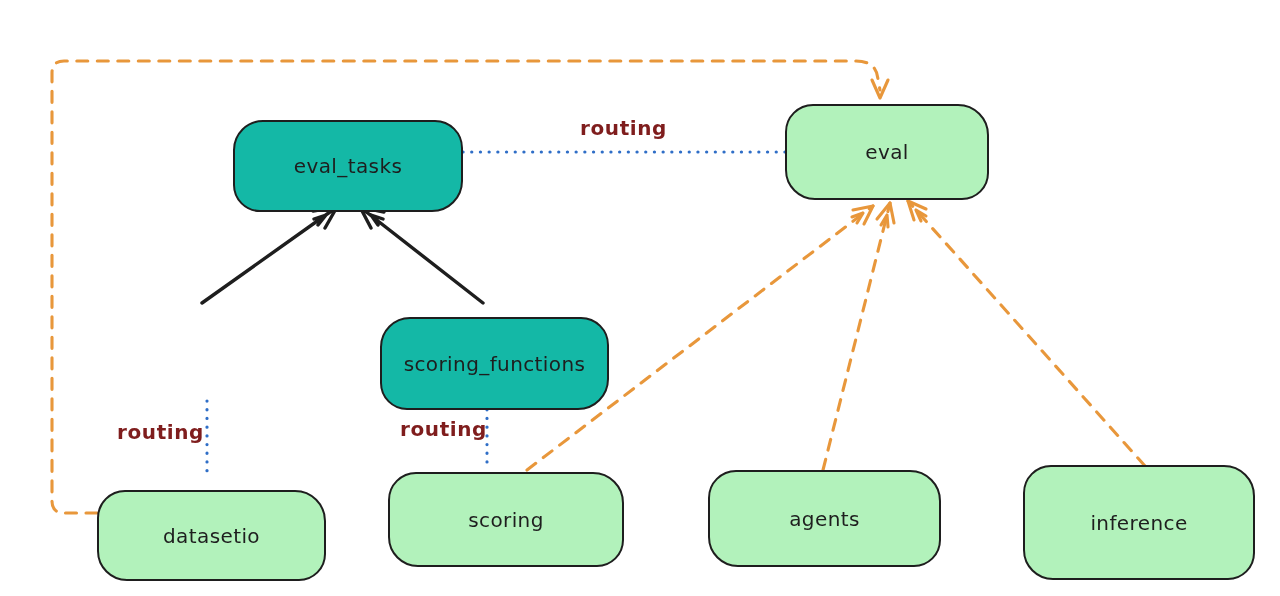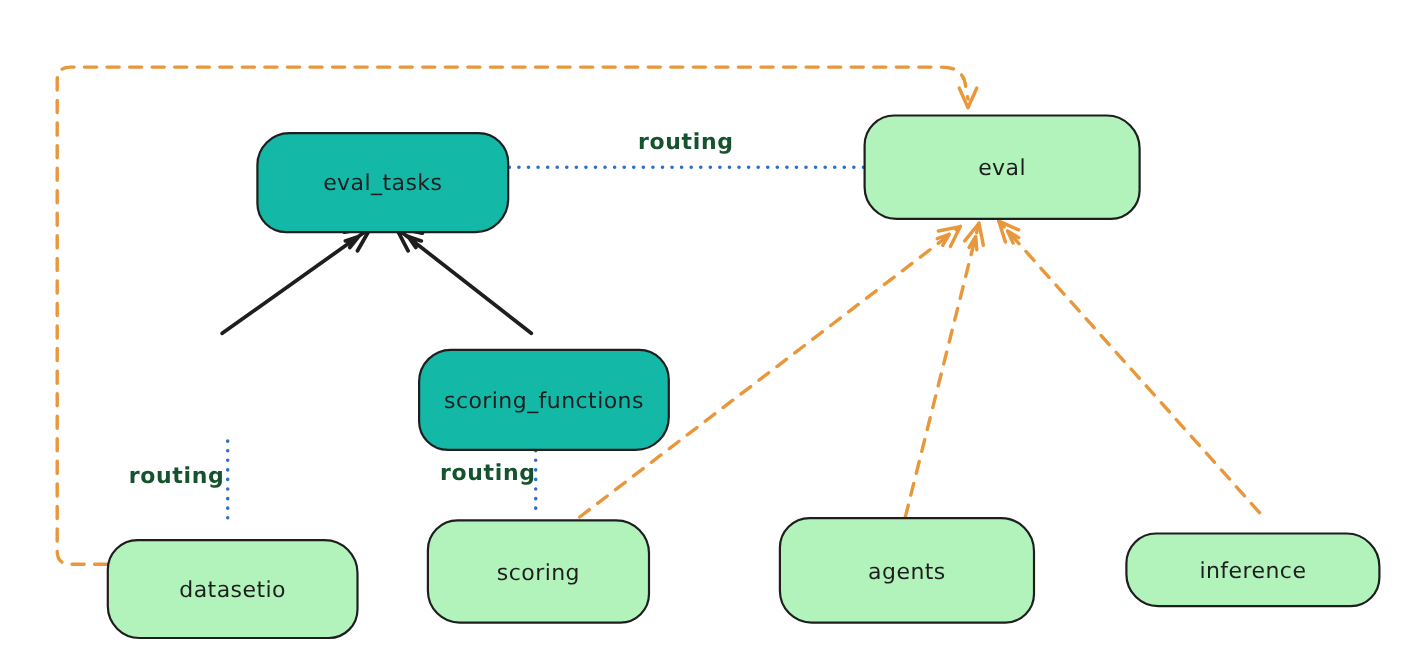--- a/index.html
+++ b/index.html
@@ -26,21 +26,21 @@
     justify-content: center;
     font-size: 20px;
     color: #1e1e1e;
     letter-spacing: 0.4px;
     z-index: 2;
   }
   .node.blue  { background: #14b8a6; border-radius: 30px 28px 31px 27px; margin-top: 12px; }
   .node.green { background: #b2f2bb; border-radius: 28px 31px 27px 30px; }
   .edge-label {
     position: absolute;
-    color: #14532d;
+    color: #7f1d1d;
     font-size: 20px;
     font-weight: bold;
     letter-spacing: 0.6px;
     z-index: 3;
     white-space: nowrap;
   }
 </style>
 </head>
 <body>
 
@@ -71,42 +71,42 @@
 
       <path d="M1145 466 L908 201" stroke-dasharray="11 9.5"></path>
       <path d="M908 201 L914 220 M908 201 L926 209 M916 210 L921 221 M916 210 L926 216"></path>
     </g>
   </svg>
 
   <div class="node blue" style="left:233px;  top:108px; width:230px; height:92px;">
     <span>eval_tasks</span>
   </div>
 
-  <div class="node green" style="left:785px;  top:104px; width:252px; height:96px;">
+  <div class="node green" style="left:785px;  top:104px; width:204px; height:96px;">
     <span>eval</span>
   </div>
 
 
   <div class="node blue" style="left:380px;  top:305px; width:229px; height:93px;align-items:center;">
     <span>scoring_functions</span>
   </div>
 
   <div class="node green" style="left:97px;   top:477px; width:229px; height:91px;margin-top:13px;">
     <span>datasetio</span>
   </div>
 
-  <div class="node green" style="left:388px;  top:472px; width:203px; height:95px;">
+  <div class="node green" style="left:388px;  top:472px; width:236px; height:95px;">
     <span>scoring</span>
   </div>
 
   <div class="node green" style="left:708px;  top:470px; width:233px; height:97px;">
     <span>agents</span>
   </div>
 
-  <div class="node green" style="left:1023px; top:484px; width:232px; height:68px;text-align:center;">
+  <div class="node green" style="left:1023px; top:465px; width:232px; height:115px;text-align:center;">
     <span>inference</span>
   </div>
 
   <div class="edge-label" style="left:580px; top:116px;">routing</div>
 
   <div class="edge-label" style="left:117px; top:420px;">routing</div>
 
   <div class="edge-label" style="left:400px; top:417px;">routing</div>
 
 </div>

